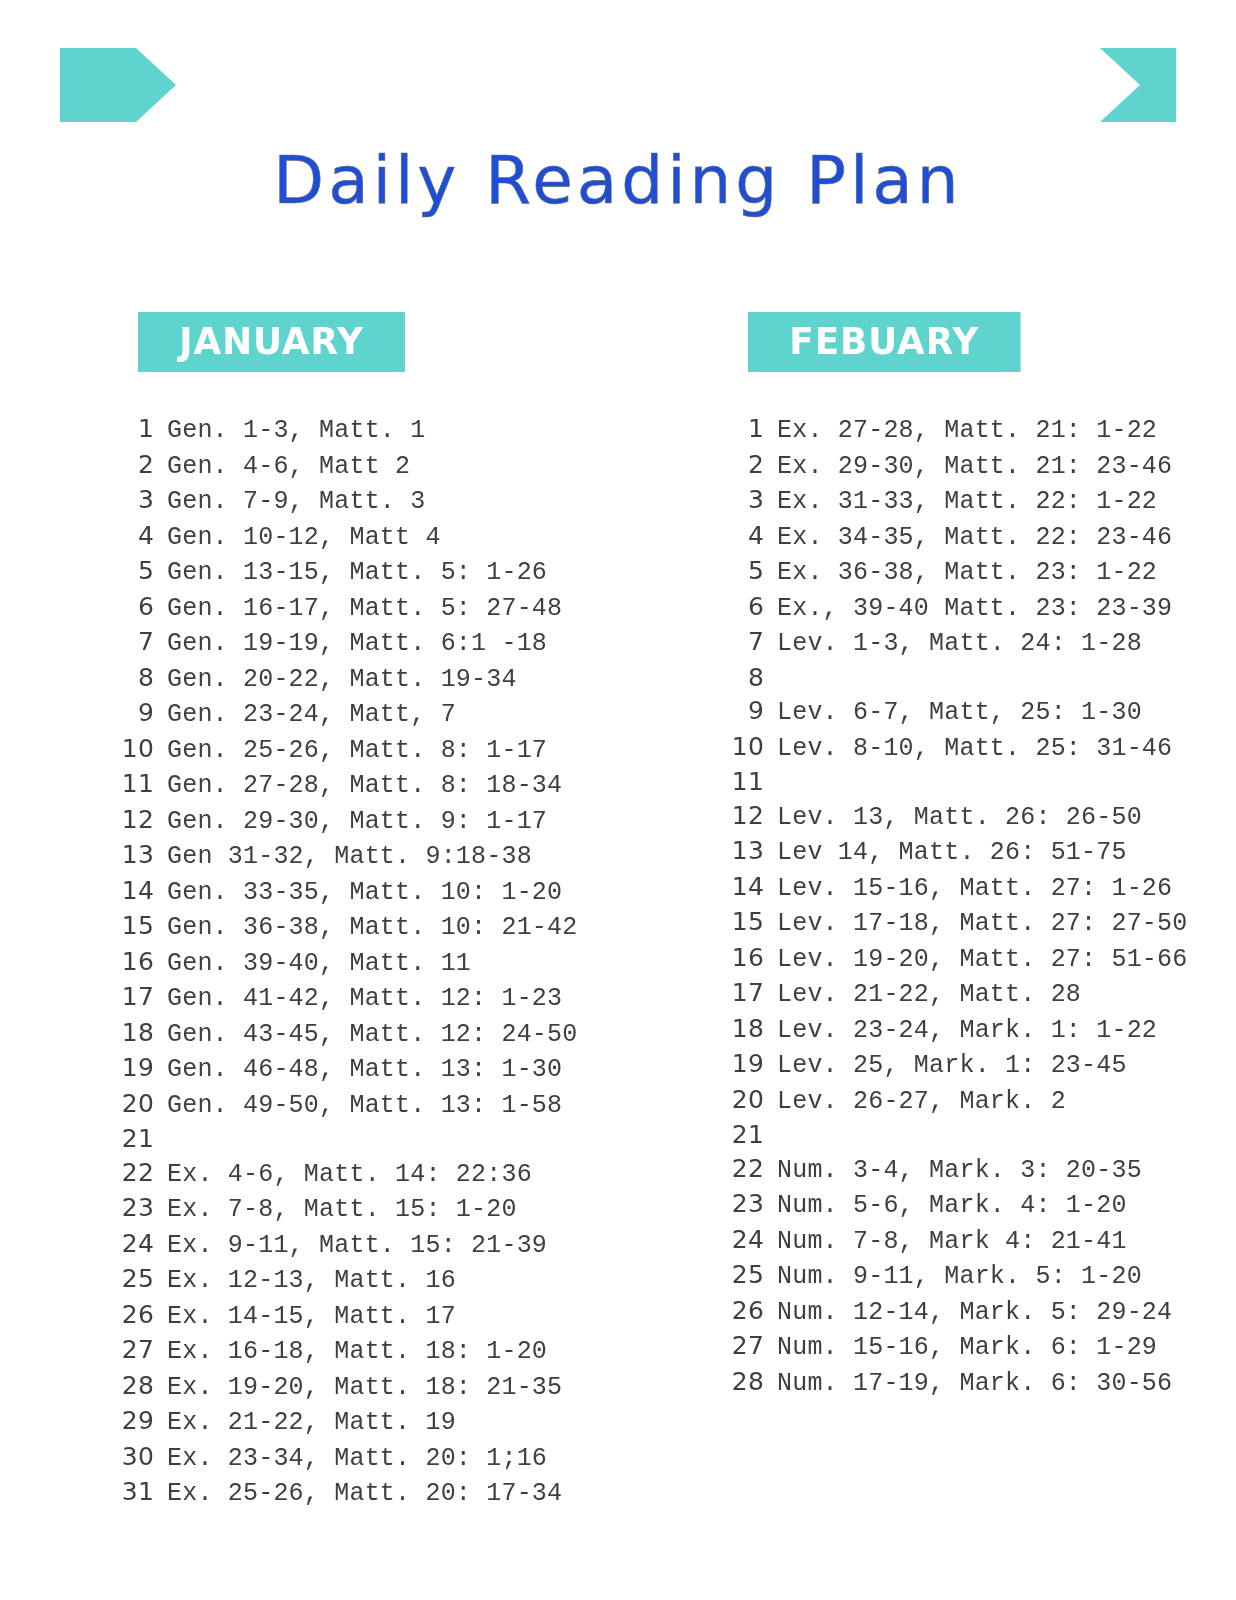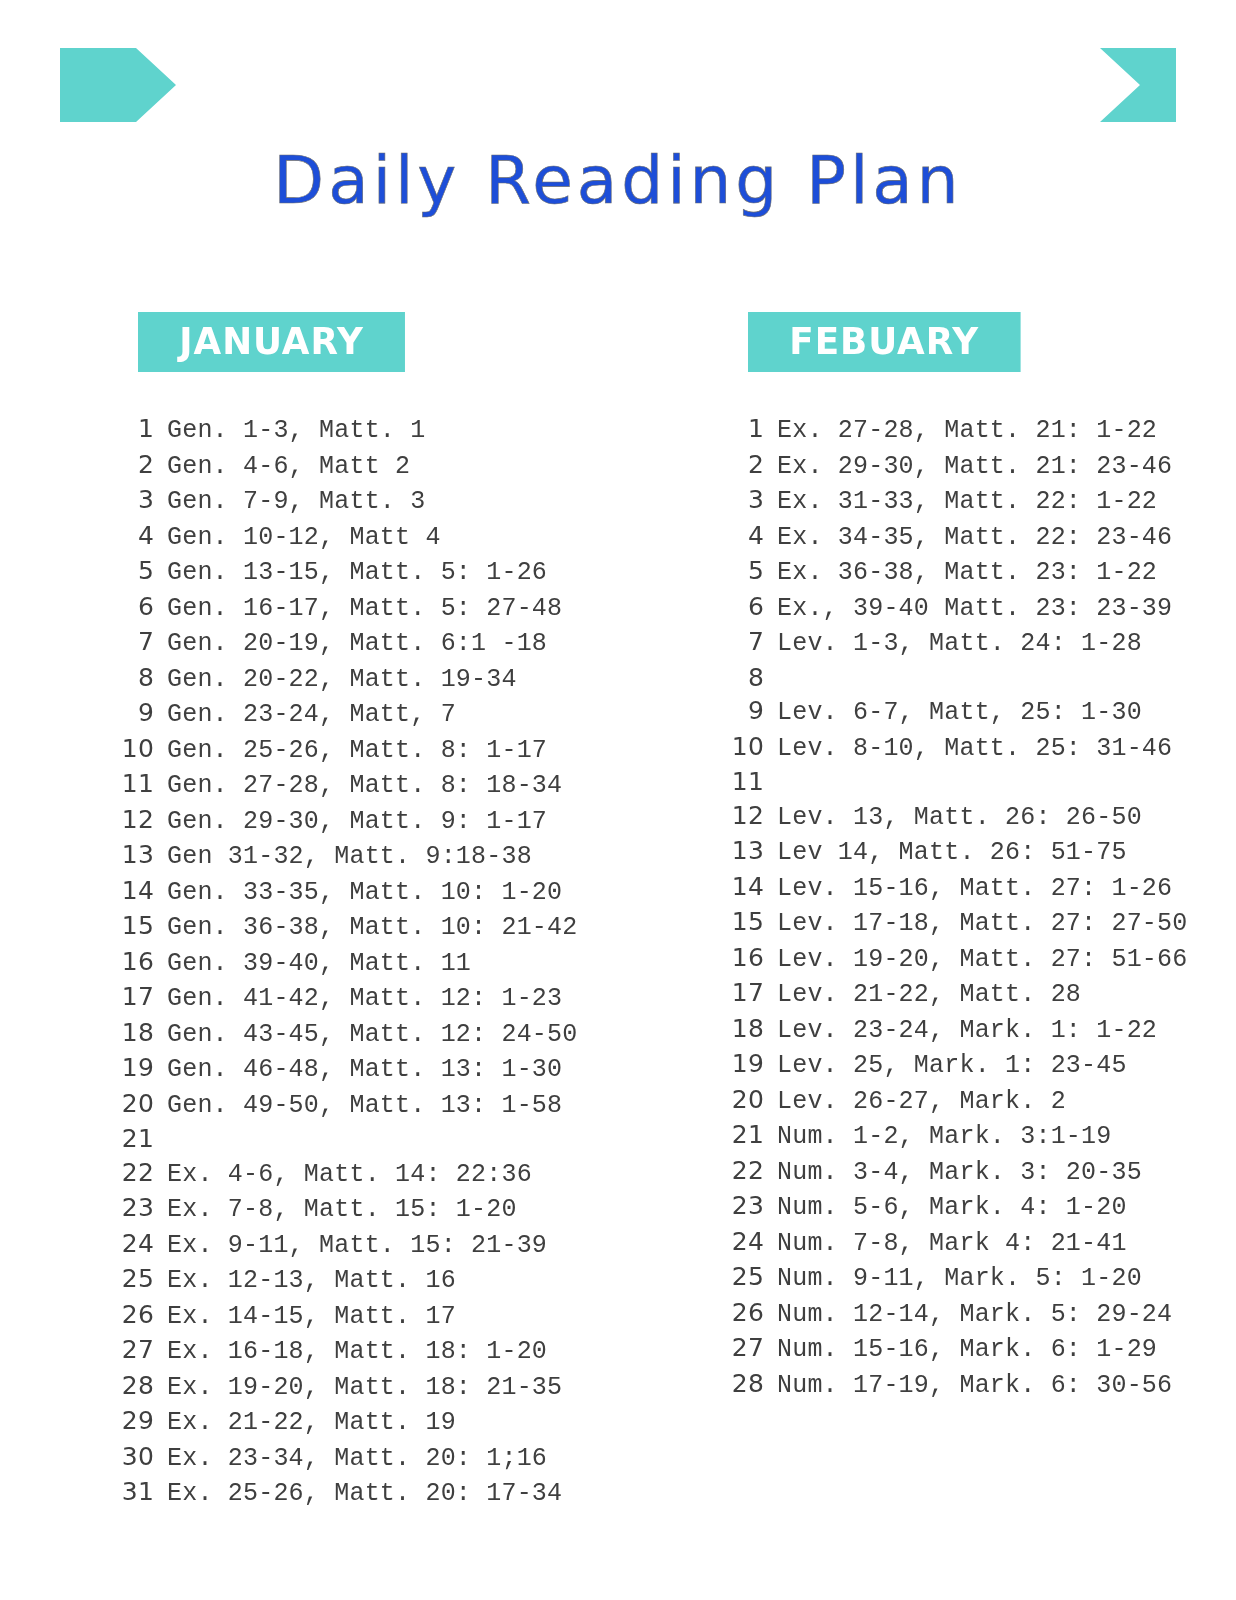--- a/index.html
+++ b/index.html
@@ -150,21 +150,21 @@
         <li class="entry">
           <span class="day">5</span>
           <span class="ref">Gen. 13-15,  Matt. 5: 1-26</span>
         </li>
         <li class="entry">
           <span class="day">6</span>
           <span class="ref">Gen. 16-17,  Matt. 5: 27-48</span>
         </li>
         <li class="entry">
           <span class="day">7</span>
-          <span class="ref">Gen. 20-19,  Matt. 6:1 -18</span>
+          <span class="ref">Gen. 19-19,  Matt. 6:1 -18</span>
         </li>
         <li class="entry">
           <span class="day">8</span>
           <span class="ref">Gen. 20-22,  Matt. 19-34</span>
         </li>
         <li class="entry">
           <span class="day">9</span>
           <span class="ref">Gen. 23-24,  Matt, 7</span>
         </li>
         <li class="entry">
@@ -333,21 +333,20 @@
         <li class="entry">
           <span class="day">19</span>
           <span class="ref">Lev. 25,  Mark. 1: 23-45</span>
         </li>
         <li class="entry">
           <span class="day">20</span>
           <span class="ref">Lev. 26-27,  Mark. 2</span>
         </li>
         <li class="entry">
           <span class="day">21</span>
-          <span class="ref">Num. 1-2,  Mark. 3:1-19</span>
         </li>
         <li class="entry">
           <span class="day">22</span>
           <span class="ref">Num. 3-4,  Mark. 3: 20-35</span>
         </li>
         <li class="entry">
           <span class="day">23</span>
           <span class="ref">Num. 5-6,  Mark. 4: 1-20</span>
         </li>
         <li class="entry">

